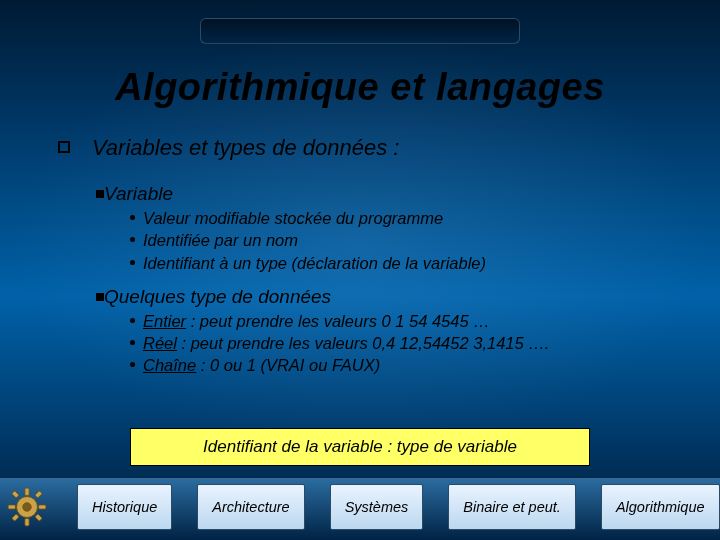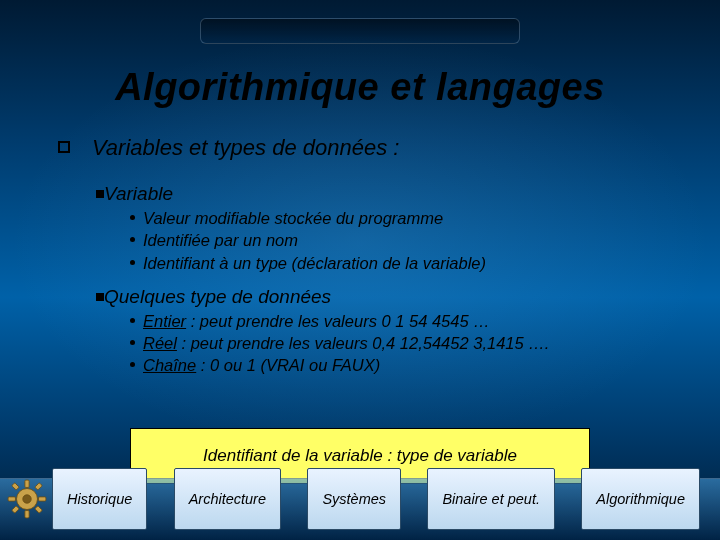--- a/index.html
+++ b/index.html
@@ -40,21 +40,21 @@
   .l2 { display:flex; align-items:flex-start; font-size:19px; margin-left:38px; margin-top:4px; margin-bottom:2px;}
   .bullet-sm { width:8px; height:8px; background:#000; margin-top:7px; flex:0 0 auto; }
   .l3 { display:flex; align-items:flex-start; gap:8px; font-size:16.5px; margin-left:72px; line-height:1.35;text-align:right; }
   .dot { width:5px; height:5px; background:#000; border-radius:50%; margin-top:8px; flex:0 0 auto; }
   .u { text-decoration: underline; }
   .callout {
     position:absolute; left:130px; right:130px; top:428px;
     background:#ffff66;
     border:1px solid #000;
     text-align:center;
-    padding:17px 8px;
+    padding:8px 8px;
     font-size:17px;
   }
   .bottomstrip {
     position:absolute; left:0; right:0; bottom:0; height:62px;
     background: linear-gradient(180deg, rgba(70,150,210,0.6), rgba(0,40,80,0.6));
     border-top:1px solid rgba(180,220,255,0.35);
   }
   .navrow {
     position:absolute; left:0; right:0; bottom:10px;
     display:flex; align-items:center; justify-content:space-between;
@@ -63,25 +63,26 @@
   .gear {
     width:42px; height:42px;
     margin-right:4px;
     position:relative;
     flex:0 0 auto;
   }
   .gear svg { width:42px; height:42px; display:block; }
   .tab {
     background: linear-gradient(180deg,#e9f3ff,#bcd8ef);
     border:1px solid #2a4a66;
-    padding:22px 14px;
+    padding:14px 14px;
     font-size:14.5px;
     color:#000;
     border-radius:2px;
     white-space:nowrap;
+    margin-left:25px;
   }
   .spacer { flex:1 1 auto; }
 </style>
 </head>
 <body>
 
 <div class="slide">
   <div class="topbar"></div>
 
   <div class="title">Algorithmique et langages</div>

